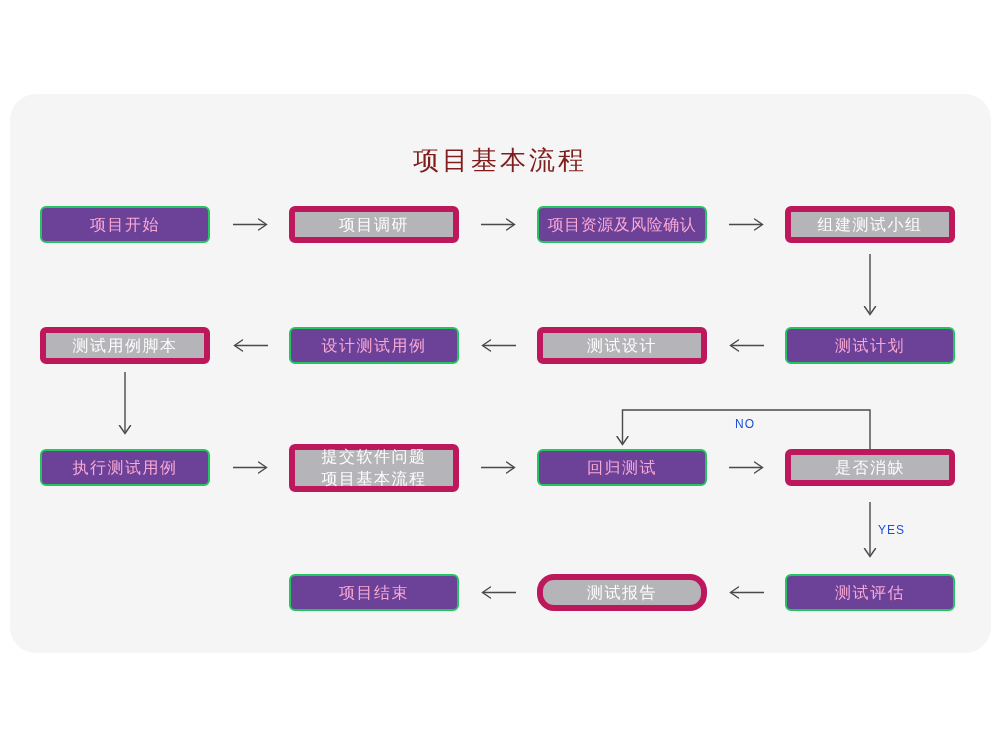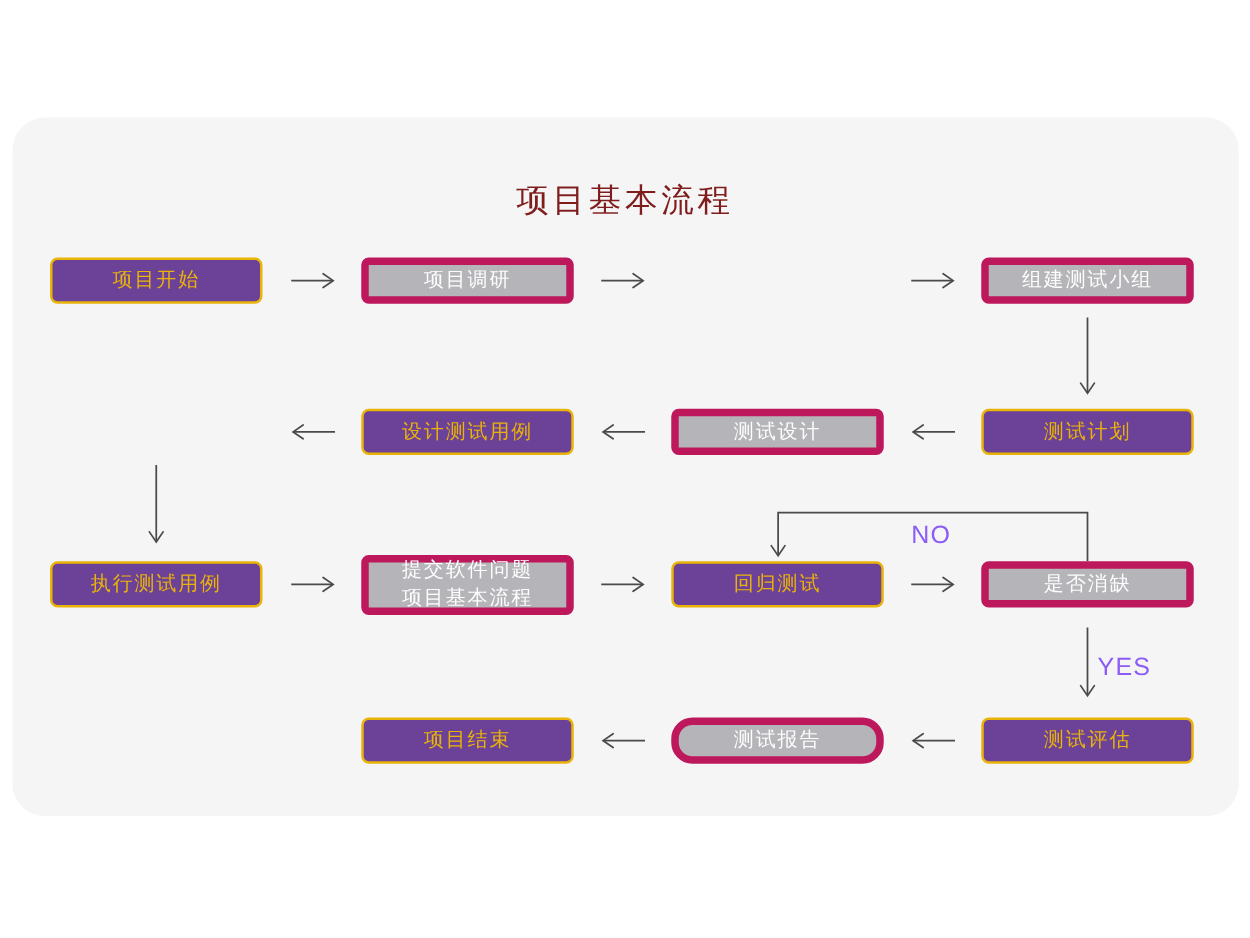--- a/index.html
+++ b/index.html
@@ -46,64 +46,66 @@
     align-items: center;
     justify-content: center;
     font-size: 16px;
     letter-spacing: 1.5px;
     text-align: center;
     white-space: pre-line;
     line-height: 22px;
   }
   .node.primary {
     background: #6c4298;
-    border: 2px solid #eab308;
-    color: #eab308;
+    border: 2px solid #22c55e;
+    color: #f9a8d4;
   }
   .node.secondary {
     background: #b5b4b8;
     border: 6px solid #be185d;
     color: #fdfdfd;
   }
   .node.tall {
     height: 48px;
   }
   .arrow-layer {
     position: absolute;
     left: 0;
     top: 0;
     width: 1000px;
     height: 750px;
     pointer-events: none;
   }
   .flow-label {
     position: absolute;
-    font-size: 20px;
+    font-size: 12px;
     letter-spacing: 1px;
-    color: #8b5cf6;
+    color: #1d4ed8;
   }
   .flow-label.no-label   { left: 723px; top: 417px; width: 44px; text-align: center; }
   .flow-label.yes-label  { left: 878px; top: 523px; }
 </style>
 </head>
 <body>
 
 <div class="stage">
 
   <div class="panel"></div>
 
   <div class="diagram-title">项目基本流程</div>
 
   <div class="node primary" style="left:40px;  top:206px;">项目开始</div>
   <div class="node secondary" style="left:289px; top:206px;">项目调研</div>
+  <div class="node primary" style="left:537px; top:206px; letter-spacing:0.5px;">项目资源及风险确认</div>
   <div class="node secondary" style="left:785px; top:206px;">组建测试小组</div>
 
   <div class="node primary" style="left:785px; top:327px;font-family:Liberation Serif, serif;">测试计划</div>
   <div class="node secondary" style="left:537px; top:327px;">测试设计</div>
   <div class="node primary" style="left:289px; top:327px;">设计测试用例</div>
+  <div class="node secondary" style="left:40px;  top:327px;">测试用例脚本</div>
 
   <div class="node primary" style="left:40px;  top:449px;">执行测试用例</div>
   <div class="node secondary tall" style="left:289px; top:444px;">提交软件问题
 项目基本流程</div>
   <div class="node primary" style="left:537px; top:449px;text-align:center;">回归测试</div>
   <div class="node secondary" style="left:785px; top:449px;">是否消缺</div>
 
   <div class="node primary" style="left:785px; top:574px;">测试评估</div>
   <div class="node secondary" style="left:537px; top:574px;border-radius:17px;">测试报告</div>
   <div class="node primary" style="left:289px; top:574px;">项目结束</div>

